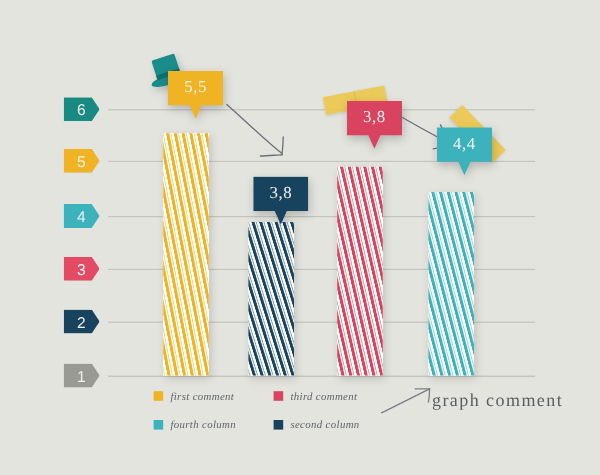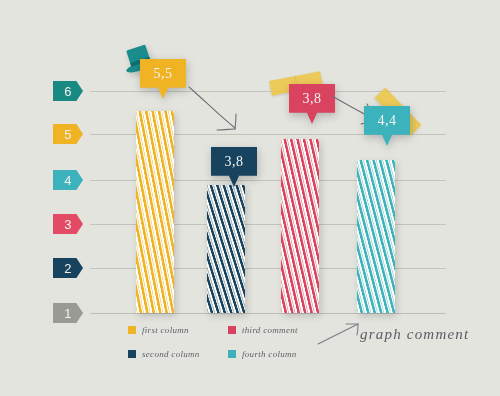--- a/index.html
+++ b/index.html
@@ -83,21 +83,21 @@
   .legend-swatch{width:8px;height:8px;flex:0 0 auto;}
   .legend-label{
     font-family:"Liberation Serif",serif;
     font-size:9px;font-style:italic;color:#5d6268;white-space:nowrap;
     letter-spacing:.3px;
   }
 
   #graph-comment{
     position:absolute;left:360px;top:326px;
     font-family:"Liberation Serif",serif;
-    font-style:italic;font-size:15px;color:#585d63;letter-spacing:1.2px;
+    font-size:15px;color:#585d63;letter-spacing:1.2px;
     white-space:nowrap;
   }
 </style>
 </head>
 <body>
 
 <div id="chart-root">
 
   <div class="gridline" style="left:90px;top:91px;width:356px;"></div>
   <div class="gridline" style="left:90px;top:134px;width:356px;"></div>
@@ -211,33 +211,33 @@
   </div>
   <div class="tape" style="left:372px;top:104px;transform:rotate(46deg);"></div>
   <div class="value-pin" style="left:364px;top:106px;padding-left:46px;">
     <div class="pin-body" style="background:#3cb2bd;"></div>
     <div class="pin-text">4,4</div>
   </div>
 
   <div id="legend">
     <div class="legend-item">
       <span class="legend-swatch" style="background:#f0b323;"></span>
-      <span class="legend-label">first column</span>
+      <span class="legend-label">first comment</span>
     </div>
     <div class="legend-item">
       <span class="legend-swatch" style="background:#d94360;"></span>
       <span class="legend-label">third comment</span>
     </div>
     <div class="legend-item">
+      <span class="legend-swatch" style="background:#3cb2bd;"></span>
+      <span class="legend-label">fourth column</span>
+    </div>
+    <div class="legend-item">
       <span class="legend-swatch" style="background:#17435f;"></span>
       <span class="legend-label">second column</span>
-    </div>
-    <div class="legend-item">
-      <span class="legend-swatch" style="background:#3cb2bd;"></span>
-      <span class="legend-label">fourth column</span>
     </div>
   </div>
 
   <svg class="doodle-arrow" style="left:316px;top:322px;width:48px;height:26px;" viewBox="0 0 48 26">
     <path d="M2 22 C 14 16, 28 9, 42 2" stroke="#7a7f85" stroke-width="1.1" fill="none" stroke-linecap="round"></path>
     <path d="M30 2 C 36 2, 40 2, 42 2" stroke="#7a7f85" stroke-width="1.1" fill="none" stroke-linecap="round"></path>
     <path d="M41 13 C 42 8, 42 4, 42 2" stroke="#7a7f85" stroke-width="1.1" fill="none" stroke-linecap="round"></path>
   </svg>
 
   <div id="graph-comment">graph comment</div>

